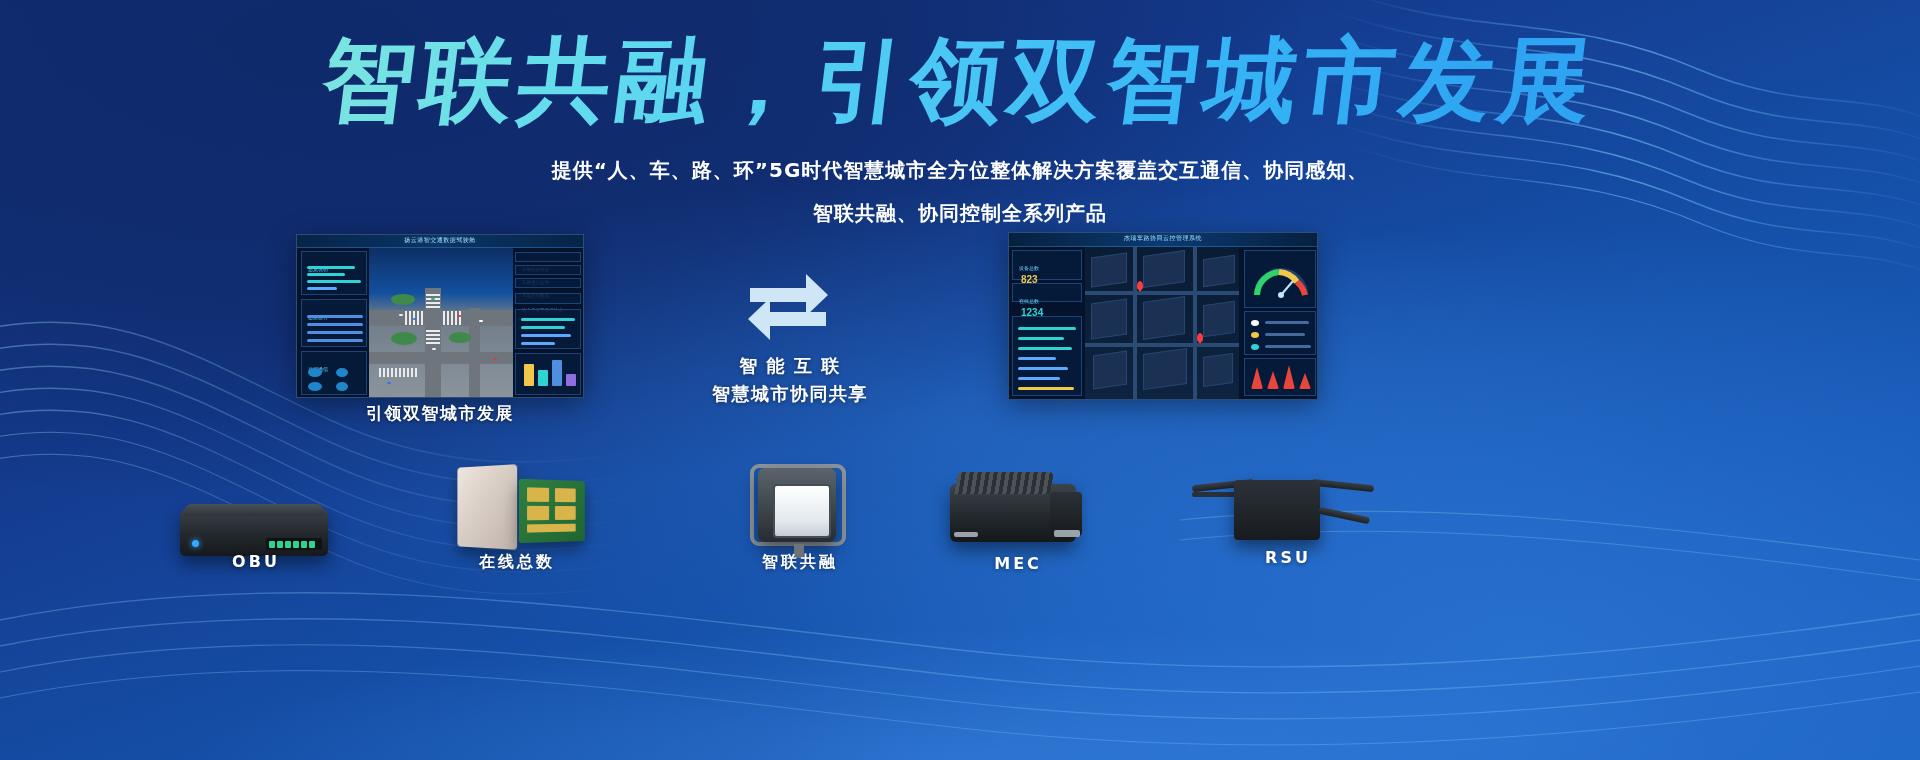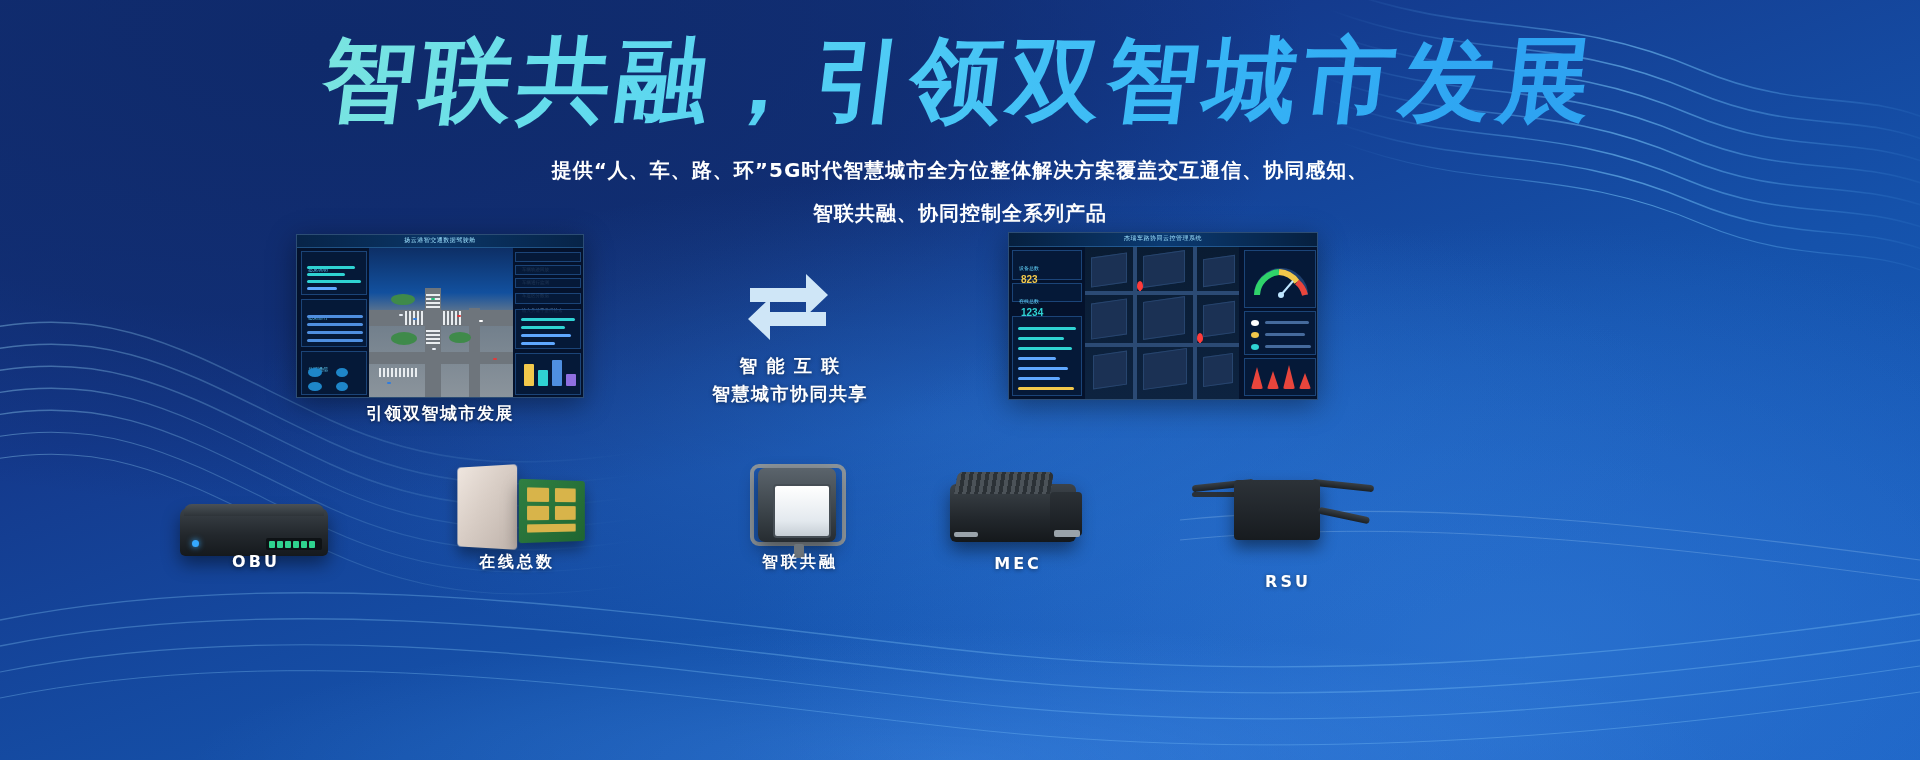--- a/index.html
+++ b/index.html
@@ -511,15 +511,15 @@
   </div>
   <div class="product-label" style="left:918px;top:554px;">MEC</div>
 
   <div class="product" style="left:1192px;top:472px;width:184px;height:80px;">
     <div class="rsu-ant" style="left:0px;top:10px;transform:rotate(-6deg);"></div>
     <div class="rsu-ant" style="left:120px;top:10px;transform:rotate(6deg);"></div>
     <div class="rsu-bar"></div>
     <div class="rsu-body"></div>
     <div class="rsu-ant" style="left:126px;top:40px;width:52px;transform:rotate(12deg);"></div>
   </div>
-  <div class="product-label" style="left:1188px;top:548px;margin-top:24px;">RSU</div>
+  <div class="product-label" style="left:1188px;top:548px;">RSU</div>
 
 </div>
 
 </body></html>

